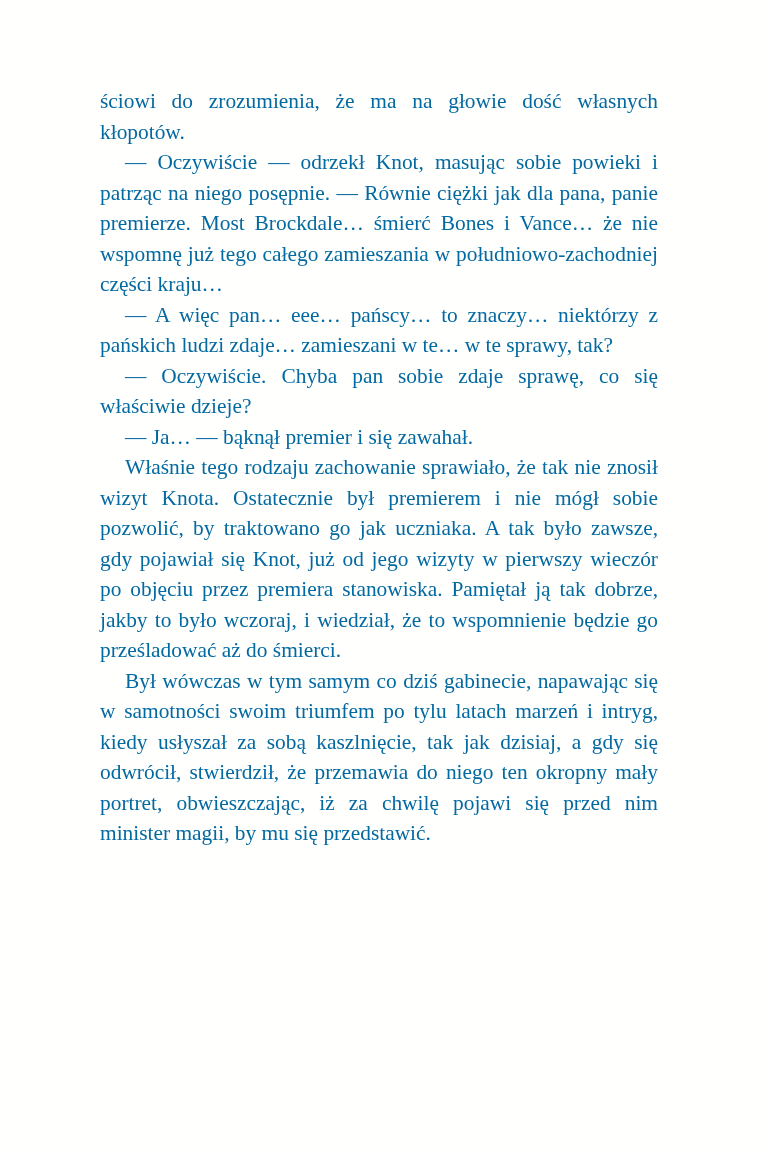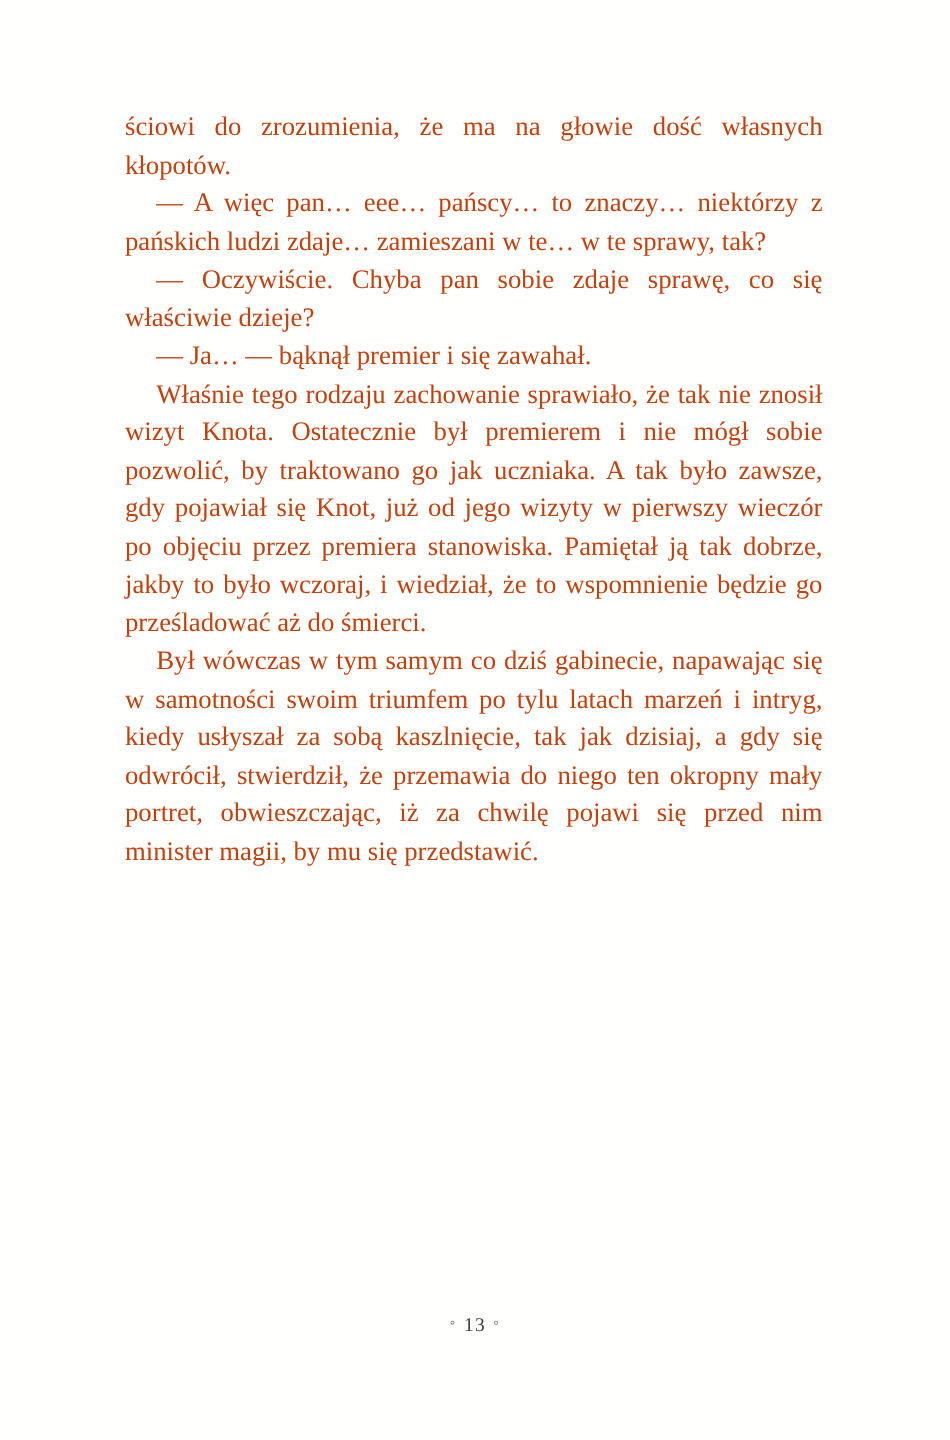--- a/index.html
+++ b/index.html
@@ -19,21 +19,21 @@
   }
 
   .text-block {
     position: absolute;
     left: 100px;
     top: 86px;
     width: 558px;
     font-family: "Liberation Serif", "DejaVu Serif", serif;
     font-size: 21.4px;
     line-height: 30.5px;
-    color: #c2410c;
+    color: #0369a1;
     text-align: justify;
     text-justify: inter-word;
     -webkit-font-smoothing: antialiased;
     hyphens: manual;
   }
 
   .para {
     margin: 0;
     text-indent: 25px;
     text-align: justify;
@@ -68,24 +68,22 @@
     letter-spacing: 1px;
   }
 </style>
 </head>
 <body>
 
 <div class="page">
 
   <div class="text-block">
     <p class="para continuation">ściowi do zrozumienia, że ma na głowie dość własnych kłopotów.</p>
+    <p class="para">— Oczywiście — odrzekł Knot, masując sobie powieki i patrząc na niego posępnie. — Równie ciężki jak dla pana, panie premierze. Most Brockdale… śmierć Bones i Vance… że nie wspomnę już tego całego zamieszania w południowo-zachodniej części kraju…</p>
     <p class="para">— A więc pan… eee… pańscy… to znaczy… niektórzy z pańskich ludzi zdaje… zamieszani w te… w te sprawy, tak?</p>
     <p class="para">— Oczywiście. Chyba pan sobie zdaje sprawę, co się właściwie dzieje?</p>
     <p class="para">— Ja… — bąknął premier i się zawahał.</p>
     <p class="para">Właśnie tego rodzaju zachowanie sprawiało, że tak nie znosił wizyt Knota. Ostatecznie był premierem i nie mógł sobie pozwolić, by traktowano go jak uczniaka. A tak było zawsze, gdy pojawiał się Knot, już od jego wizyty w pierwszy wieczór po objęciu przez premiera stanowiska. Pamiętał ją tak dobrze, jakby to było wczoraj, i wiedział, że to wspomnienie będzie go prześladować aż do śmierci.</p>
     <p class="para">Był wówczas w tym samym co dziś gabinecie, napawając się w samotności swoim triumfem po tylu latach marzeń i intryg, kiedy usłyszał za sobą kaszlnięcie, tak jak dzisiaj, a gdy się odwrócił, stwierdził, że przemawia do niego ten okropny mały portret, obwieszczając, iż za chwilę pojawi się przed nim minister magii, by mu się przedstawić.</p>
   </div>
 
-  <div class="folio">
-    <span class="orn">°</span><span class="num">13</span><span class="orn">°</span>
-  </div>
 
 </div>
 
 </body></html>

